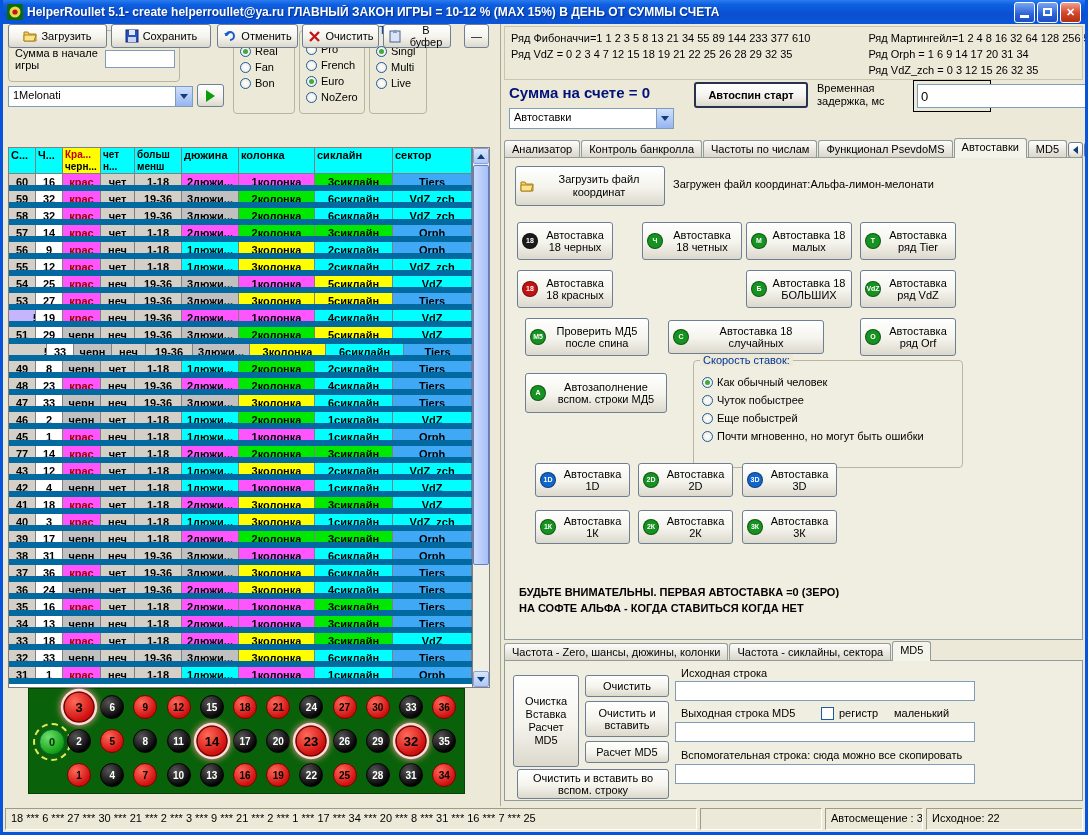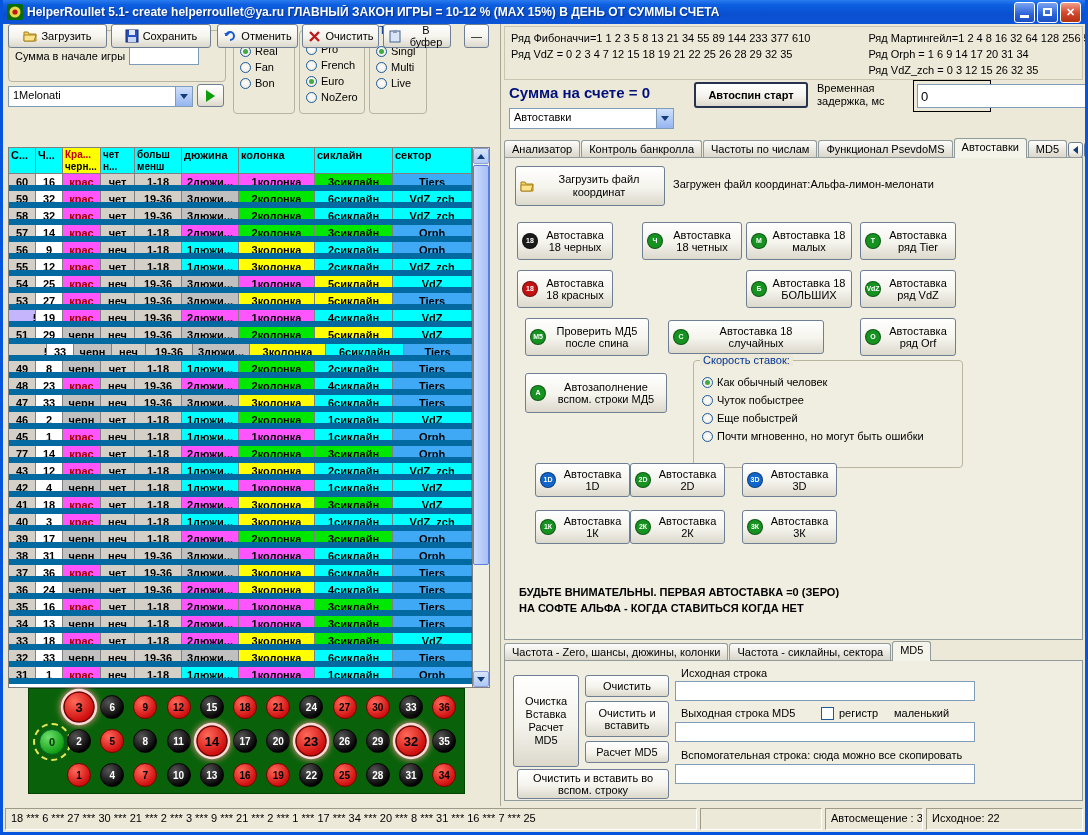--- a/index.html
+++ b/index.html
@@ -101,21 +101,21 @@
   .chip{width:16px;height:16px;border-radius:50%;color:#fff;font-size:7px;font-weight:bold;display:flex;align-items:center;justify-content:center;flex:0 0 auto;border:1px solid rgba(0,0,0,.4);}
   .brow0{top:64px;} .brow1{top:112px;}
   .bcol0{left:12px;width:96px;} .bcol1{left:137px;width:100px;} .bcol2{left:241px;width:106px;} .bcol3{left:355px;width:96px;}
   .r3a{left:20px;top:160px;width:124px;height:38px;line-height:12px;}
   .r3b{left:163px;top:162px;width:156px;height:34px;line-height:12px;}
   .r3c{left:355px;top:160px;width:96px;height:38px;line-height:12px;}
   .fill-btn{left:20px;top:215px;width:142px;height:40px;line-height:12px;}
   .speed-group{left:188px;top:202px;width:270px;height:108px;}
   .speed-group .radio-row{height:18px;padding-left:8px;}
   .drow0{top:305px;} .drow1{top:352px;}
-  .dcol0{left:30px;} .dcol1{left:125px;justify-content:flex-end;} .dcol2{left:237px;}
+  .dcol0{left:30px;} .dcol1{left:133px;justify-content:flex-end;} .dcol2{left:237px;}
   .dim{width:95px;height:34px;line-height:12px;}
   .warn{position:absolute;left:14px;font-weight:bold;white-space:nowrap;}
 
   
   .big-md5{position:absolute;left:8px;top:14px;width:66px;height:92px;line-height:13px;padding:2px;}
   .md5b1{position:absolute;left:80px;top:14px;width:84px;height:22px;}
   .md5b2{position:absolute;left:80px;top:40px;width:84px;height:36px;line-height:12px;}
   .md5b3{position:absolute;left:80px;top:80px;width:84px;height:22px;}
   .md5lab1{position:absolute;left:176px;top:6px;}
   .md5in1{position:absolute;left:170px;top:20px;width:300px;height:20px;}
@@ -150,21 +150,21 @@
         </div>
       <div class="wb">
           <span class="box"></span>
         </div>
       <div class="wb close">✕</div>
     </div>
   </div>
 
   <div class="content">
 
-    <div class="group" style="left:5px;top:6px;width:218px;height:52px;">
+    <div class="group" style="left:5px;top:6px;width:172px;height:52px;">
       <span class="legend">В начале</span>
       <div style="display:flex;align-items:center;gap:4px;padding:16px 4px 0 6px;">
         <span>Сумма в начале игры</span>
         <input class="tbox" style="width: 70px; height: 18px;" value="">
       </div>
     </div>
     <div class="combo" style="position:absolute;left:5px;top:62px;width:185px;height:21px;">
       <span class="ctext">1Melonati</span>
       <span class="cbtn">
           <span class="tri-d"></span>

